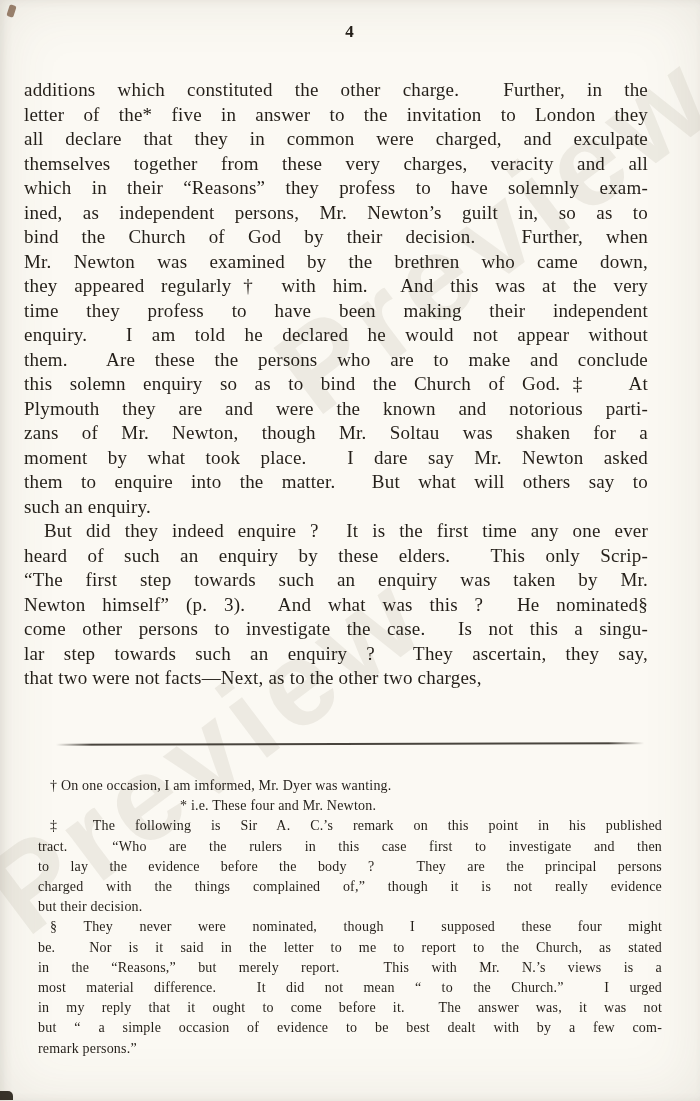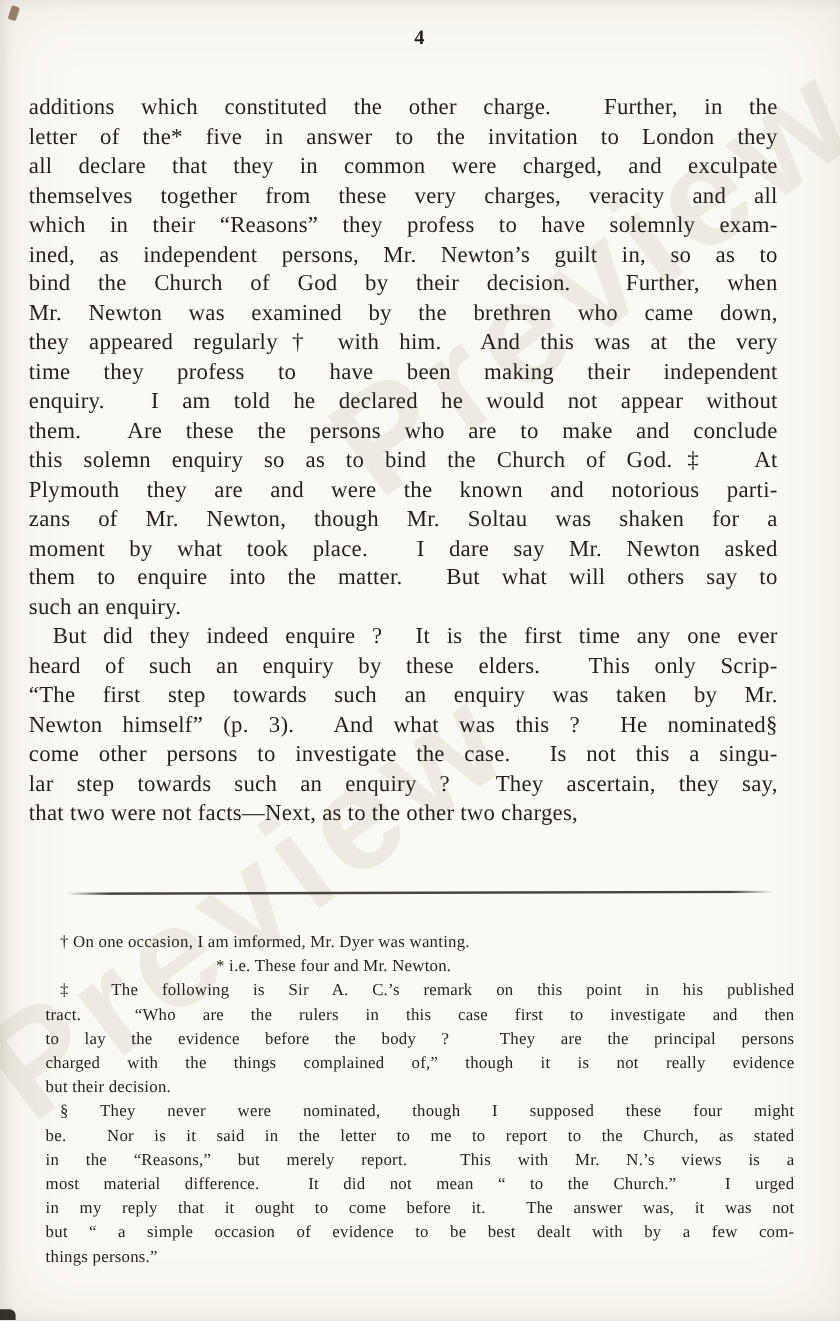--- a/index.html
+++ b/index.html
@@ -117,20 +117,20 @@
         <div class="tline just"><span>charged with the things complained of,” though it is not really evidence</span></div>
         <div class="tline"><span>but their decision.</span></div>
       </div>
       <div class="para">
         <div class="tline just" style="text-indent: 12px;"><span>§ They never were nominated, though I supposed these four might</span></div>
         <div class="tline just"><span>be.  Nor is it said in the letter to me to report to the Church, as stated</span></div>
         <div class="tline just"><span>in the “Reasons,” but merely report.  This with Mr. N.’s views is a</span></div>
         <div class="tline just"><span>most material difference.  It did not mean “ to the Church.”  I urged</span></div>
         <div class="tline just"><span>in my reply that it ought to come before it.  The answer was, it was not</span></div>
         <div class="tline just"><span>but “ a simple occasion of evidence to be best dealt with by a few com-</span></div>
-        <div class="tline"><span>things persons.”</span></div>
+        <div class="tline"><span>remark persons.”</span></div>
       </div>
     </div>
 
   <div class="speck-tl"></div>
   <div class="speck-bl"></div>
 
 </div>
 
 </body></html>

